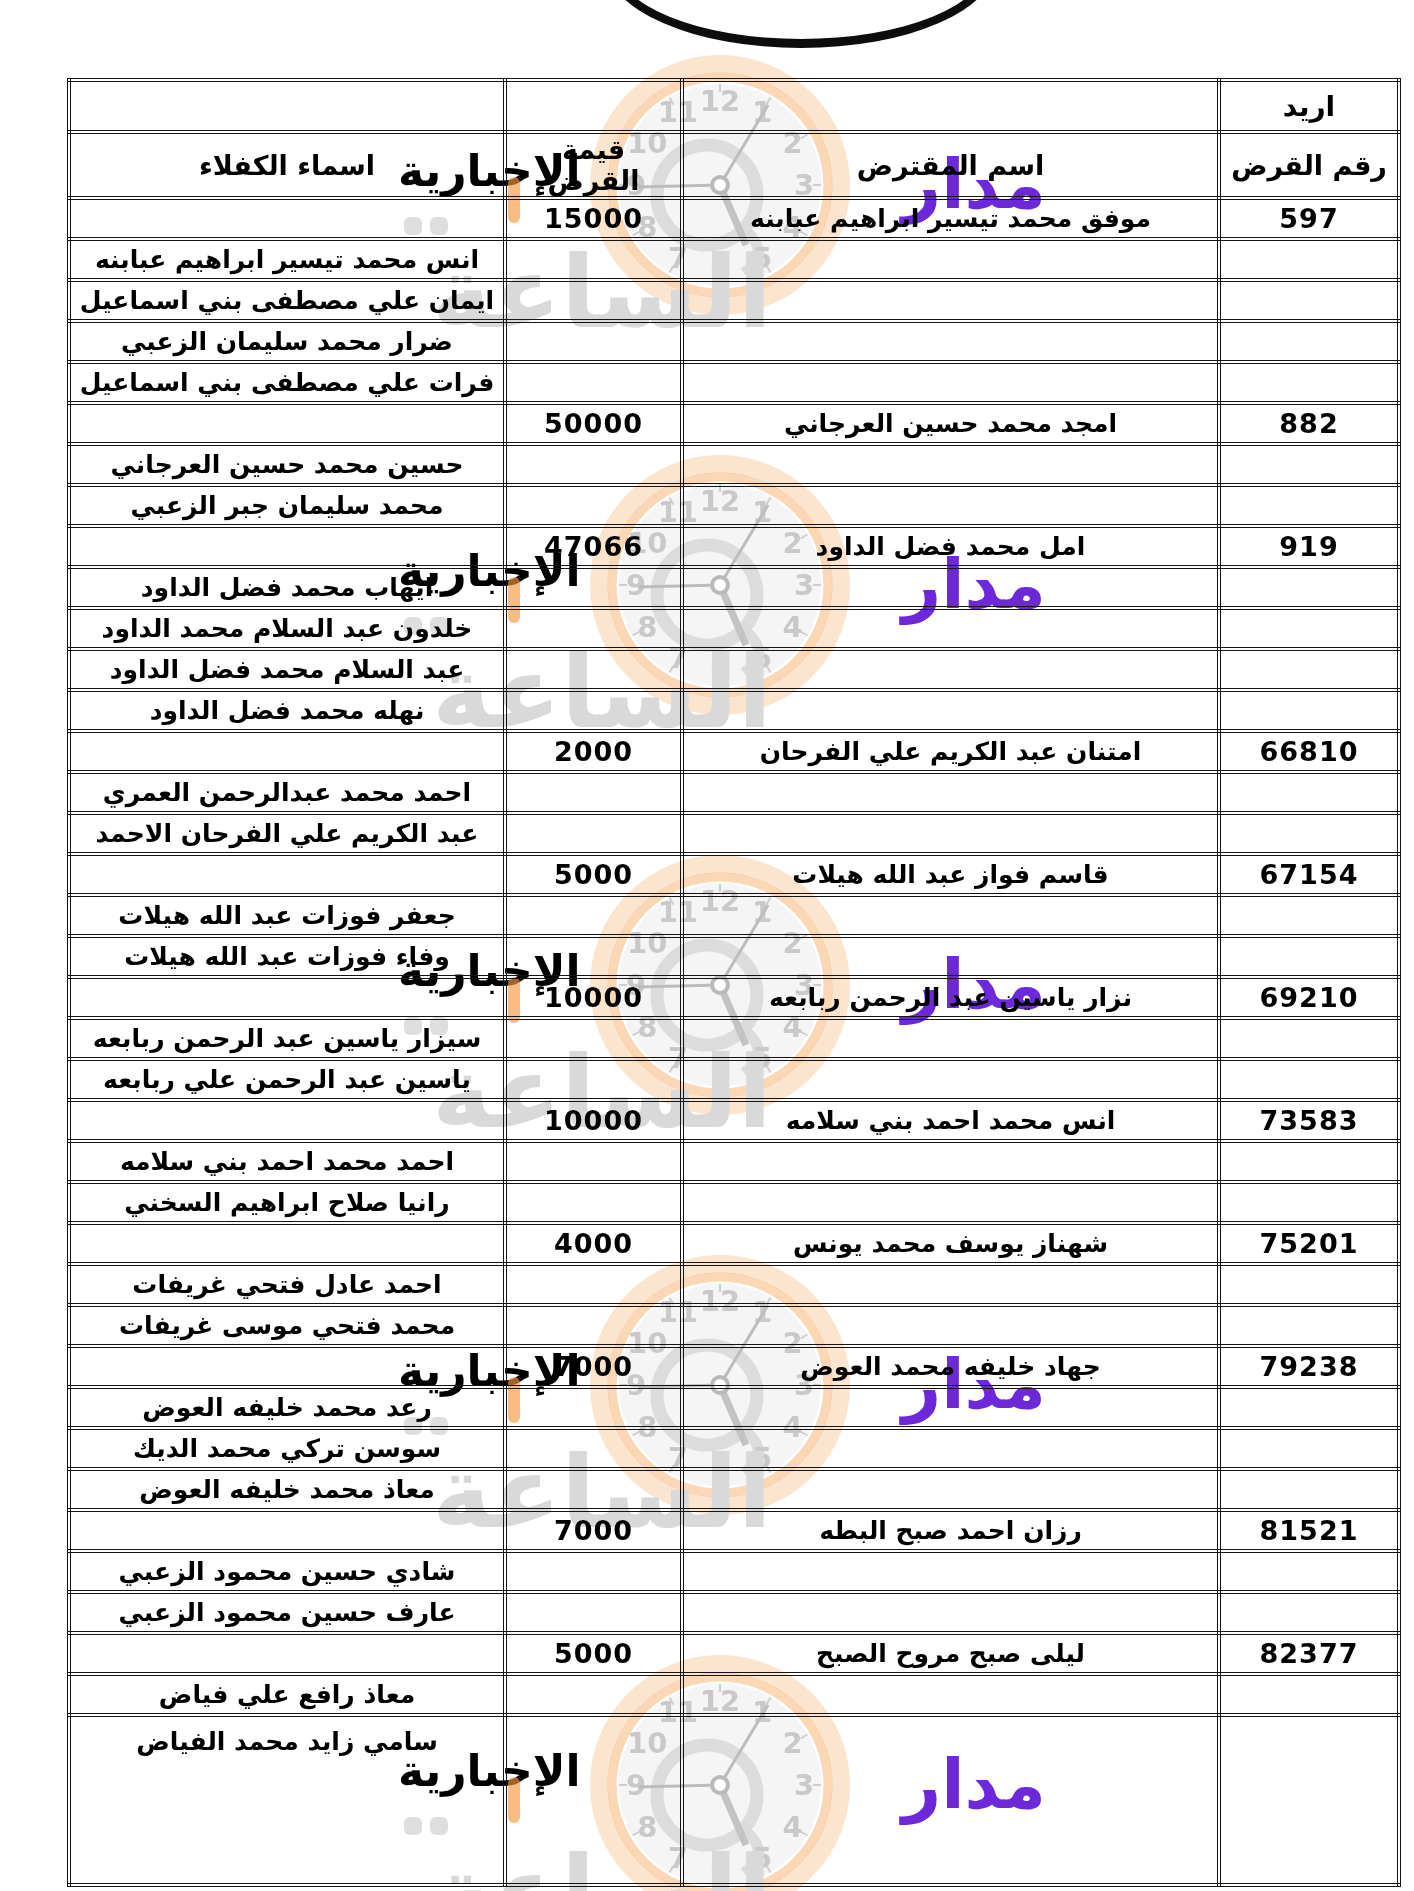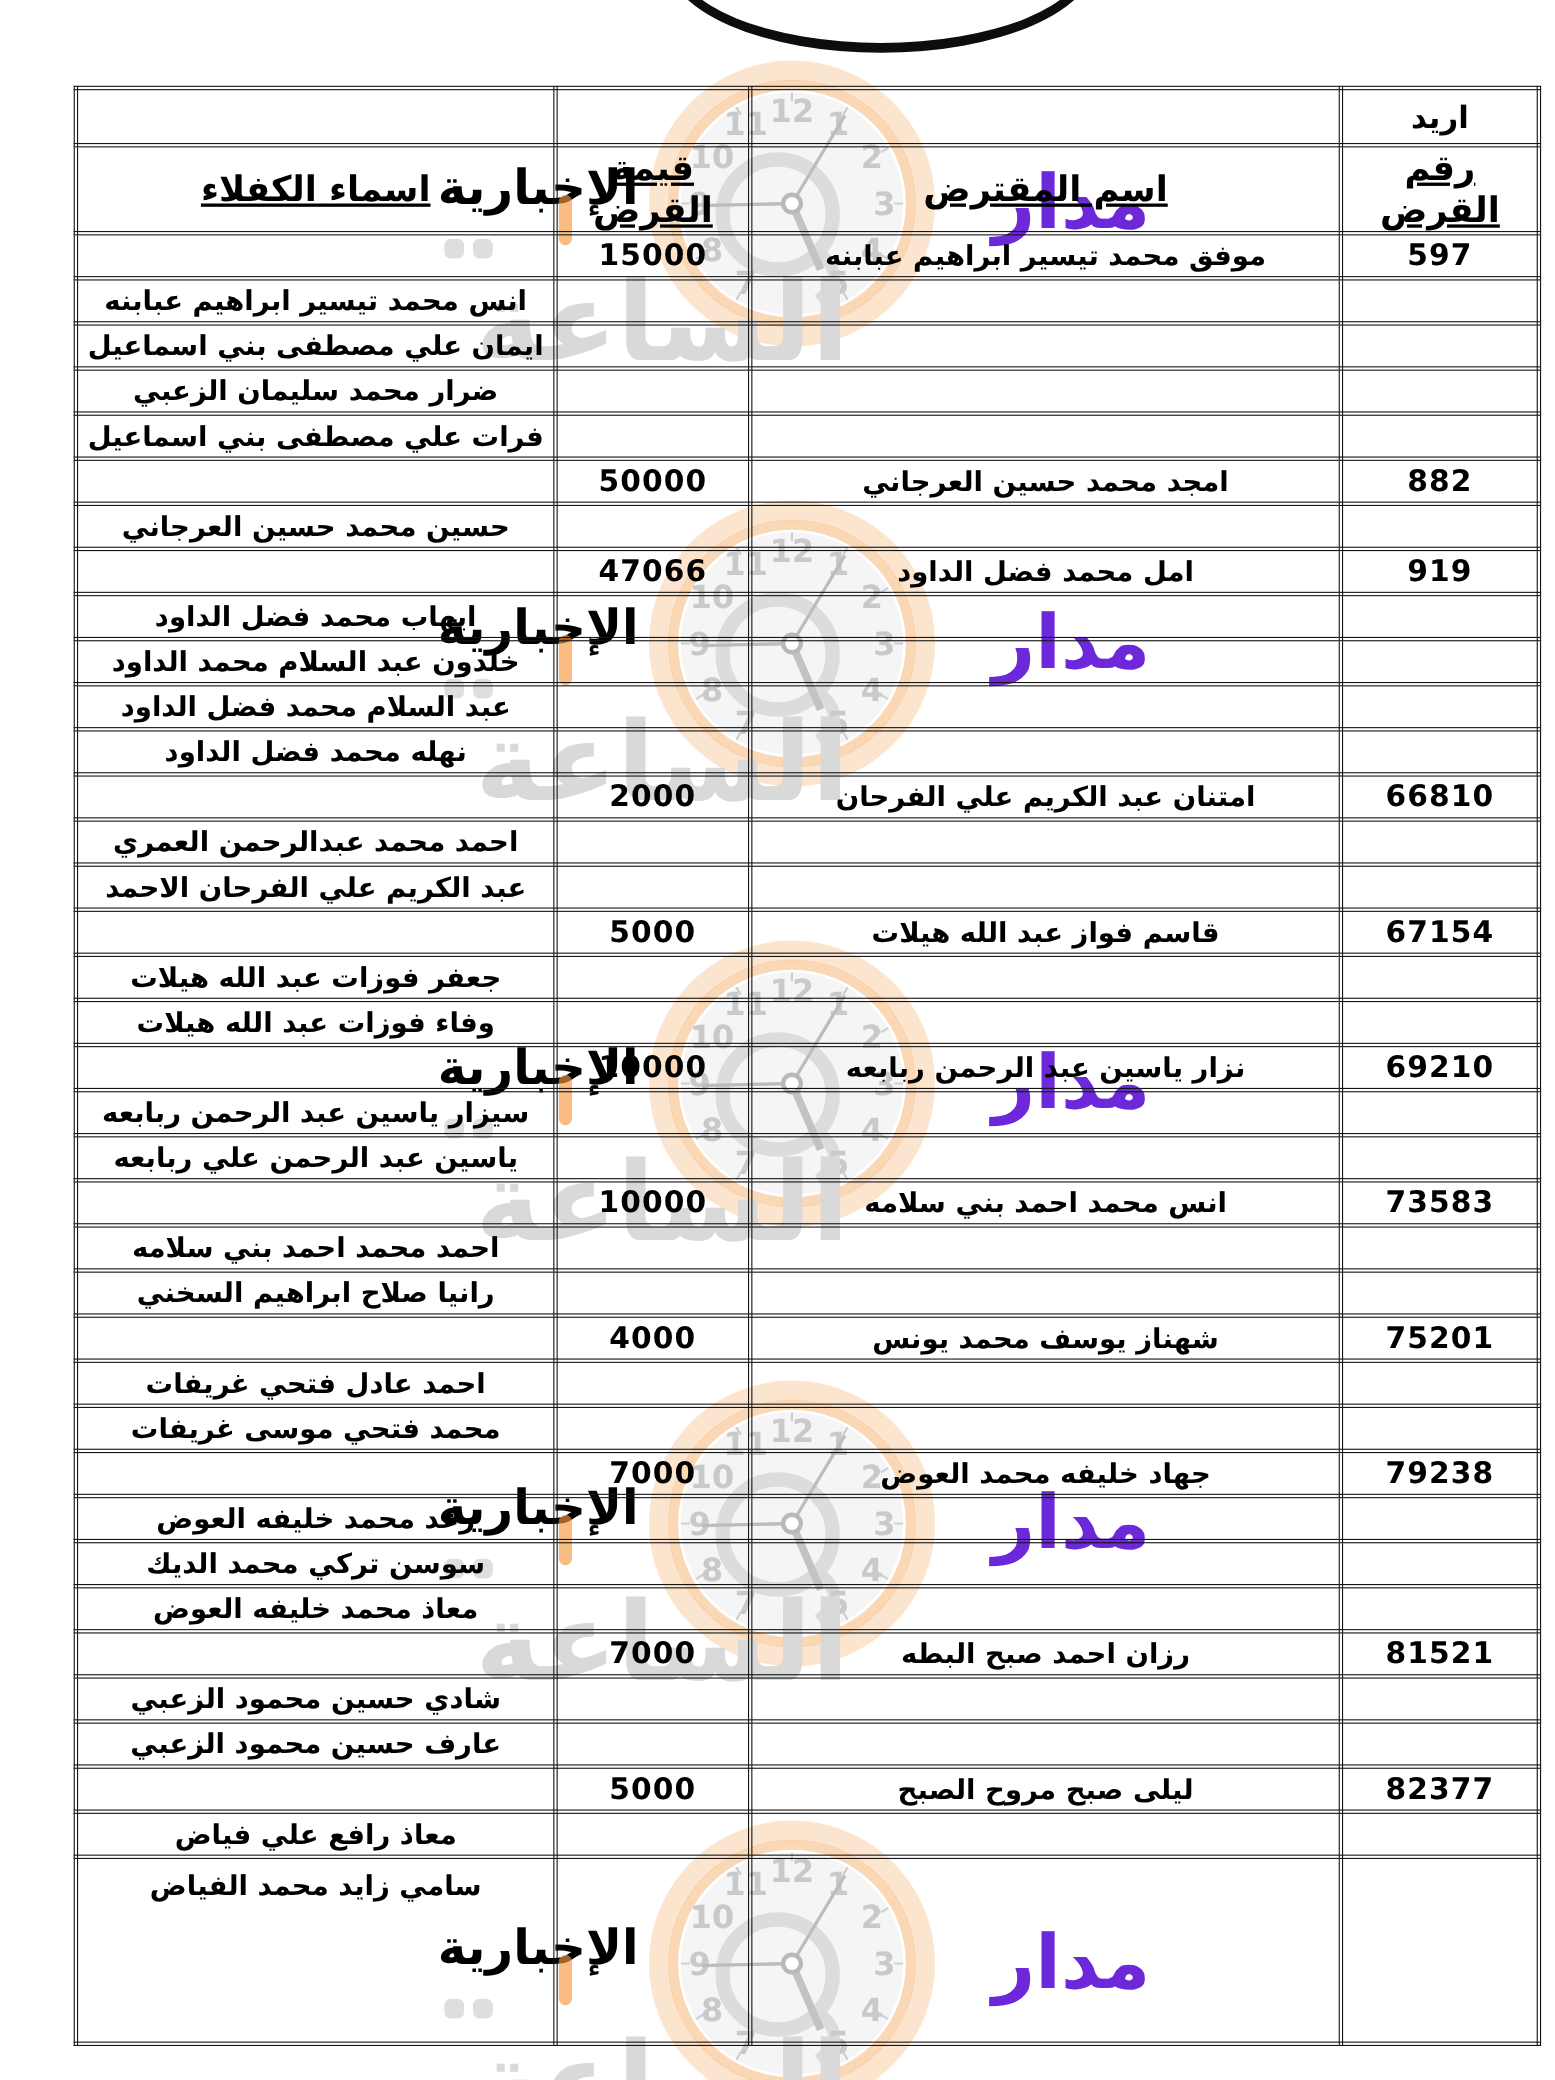--- a/index.html
+++ b/index.html
@@ -37,21 +37,21 @@
     text-align:center;vertical-align:middle;
     font-weight:bold;color:#000;
     padding:0 6px;overflow:hidden;
   }
   tr.r-top{height:52px;}
   tr.r-head{height:42px;}
   tr.r-data{height:41px;}
   tr.r-tall{height:170px;}
   tr.r-tall td{vertical-align:top;padding-top:10px;margin-top:44px;}
   .t-label{font-size:28px;}
-  .t-head{font-size:32px;text-decoration:underline;}
+  .t-head{font-size:27px;}
   .t-num{font-size:27px;letter-spacing:1px;font-family:"DejaVu Sans",sans-serif;}
   .t-name{font-size:25px;}
 </style>
 </head>
 <body>
 
 <div class="watermark" id="watermark-layer">
     <div class="wm-unit" style="top: 0px;">
     <div class="wm-clock" style="left:570px;top:35px;position:absolute;"><svg width="300" height="300" viewBox="0 0 300 300" xmlns="http://www.w3.org/2000/svg">
     <circle cx="150" cy="150" r="121" fill="none" stroke="rgba(249,207,166,0.55)" stroke-width="18"></circle>
@@ -330,20 +330,26 @@
           <td class="t-num">50000</td>
           <td class="t-name"></td>
         </tr>
         <tr class="r-data">
           <td class="t-num"></td>
           <td class="t-name"></td>
           <td class="t-num"></td>
           <td class="t-name">حسين محمد حسين العرجاني</td>
         </tr>
         <tr class="r-data">
+          <td class="t-num"></td>
+          <td class="t-name"></td>
+          <td class="t-num"></td>
+          <td class="t-name">محمد سليمان جبر الزعبي</td>
+        </tr>
+        <tr class="r-data">
           <td class="t-num">919</td>
           <td class="t-name">امل محمد فضل الداود</td>
           <td class="t-num">47066</td>
           <td class="t-name"></td>
         </tr>
         <tr class="r-data">
           <td class="t-num"></td>
           <td class="t-name"></td>
           <td class="t-num"></td>
           <td class="t-name">ايهاب محمد فضل الداود</td>

